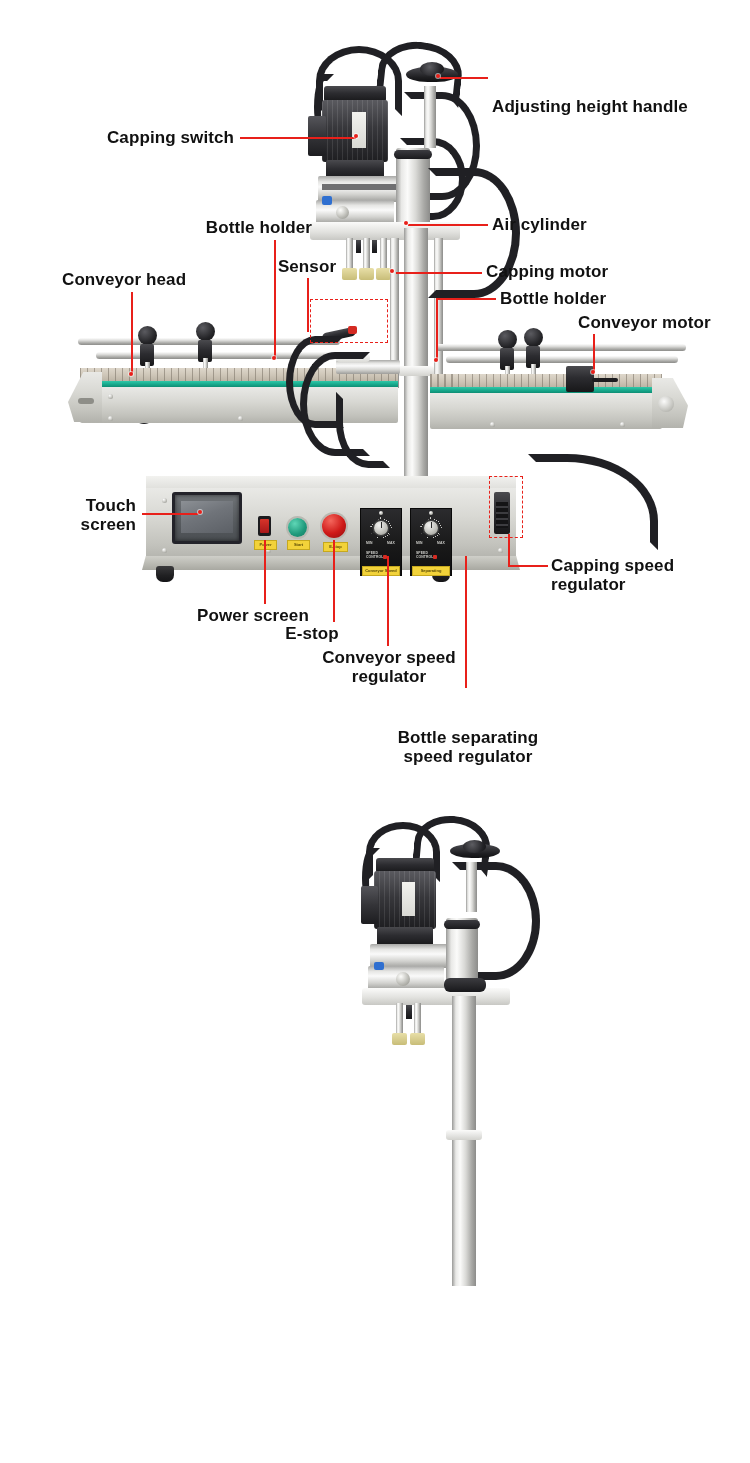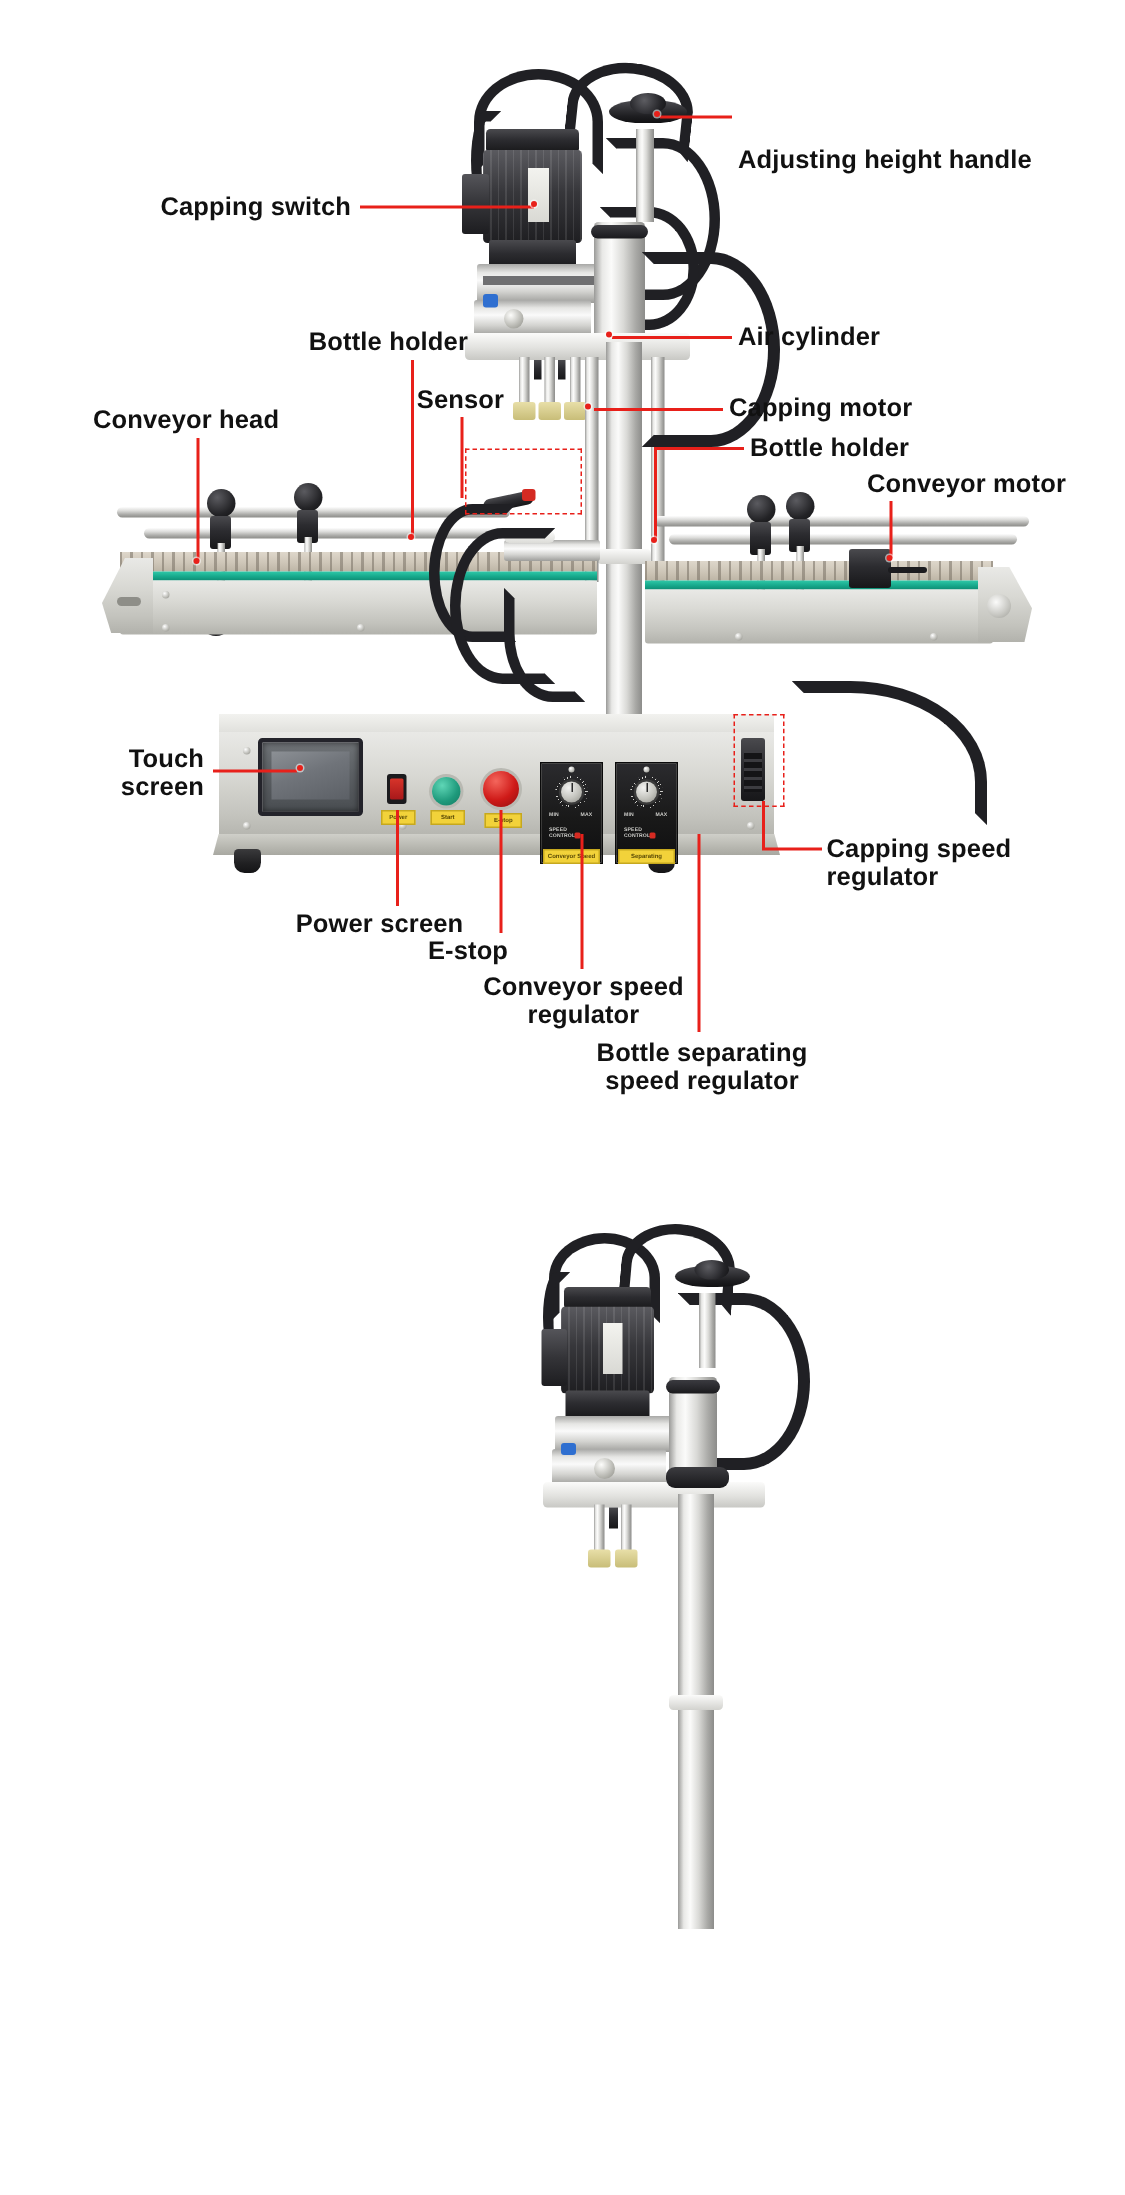--- a/index.html
+++ b/index.html
@@ -399,21 +399,21 @@
   <div class="lbl c" style="left:178px;top:606px;width:150px;">Power screen</div>
   <div class="leader v" style="left:264px;top:540px;height:64px;"></div>
 
   <div class="lbl c" style="left:262px;top:624px;width:100px;">E-stop</div>
   <div class="leader v" style="left:333px;top:540px;height:82px;"></div>
 
   <div class="lbl c" style="left:294px;top:648px;width:190px;">Conveyor speed
 regulator</div>
   <div class="leader v" style="left:387px;top:556px;height:90px;"></div>
 
-  <div class="lbl c" style="left:368px;top:692px;width:200px;text-align:center;">Bottle separating
+  <div class="lbl c" style="left:368px;top:728px;width:200px;text-align:center;">Bottle separating
 speed regulator</div>
   <div class="leader v" style="left:465px;top:556px;height:132px;"></div>
 
   <div class="lbl" style="left:551px;top:556px;">Capping speed
 regulator</div>
   <div class="leader h" style="left:508px;top:565px;width:40px;"></div>
   <div class="leader v" style="left:508px;top:534px;height:32px;"></div>
   <div class="dashbox" style="left:489px;top:476px;width:32px;height:60px;"></div>
 
 </div>

